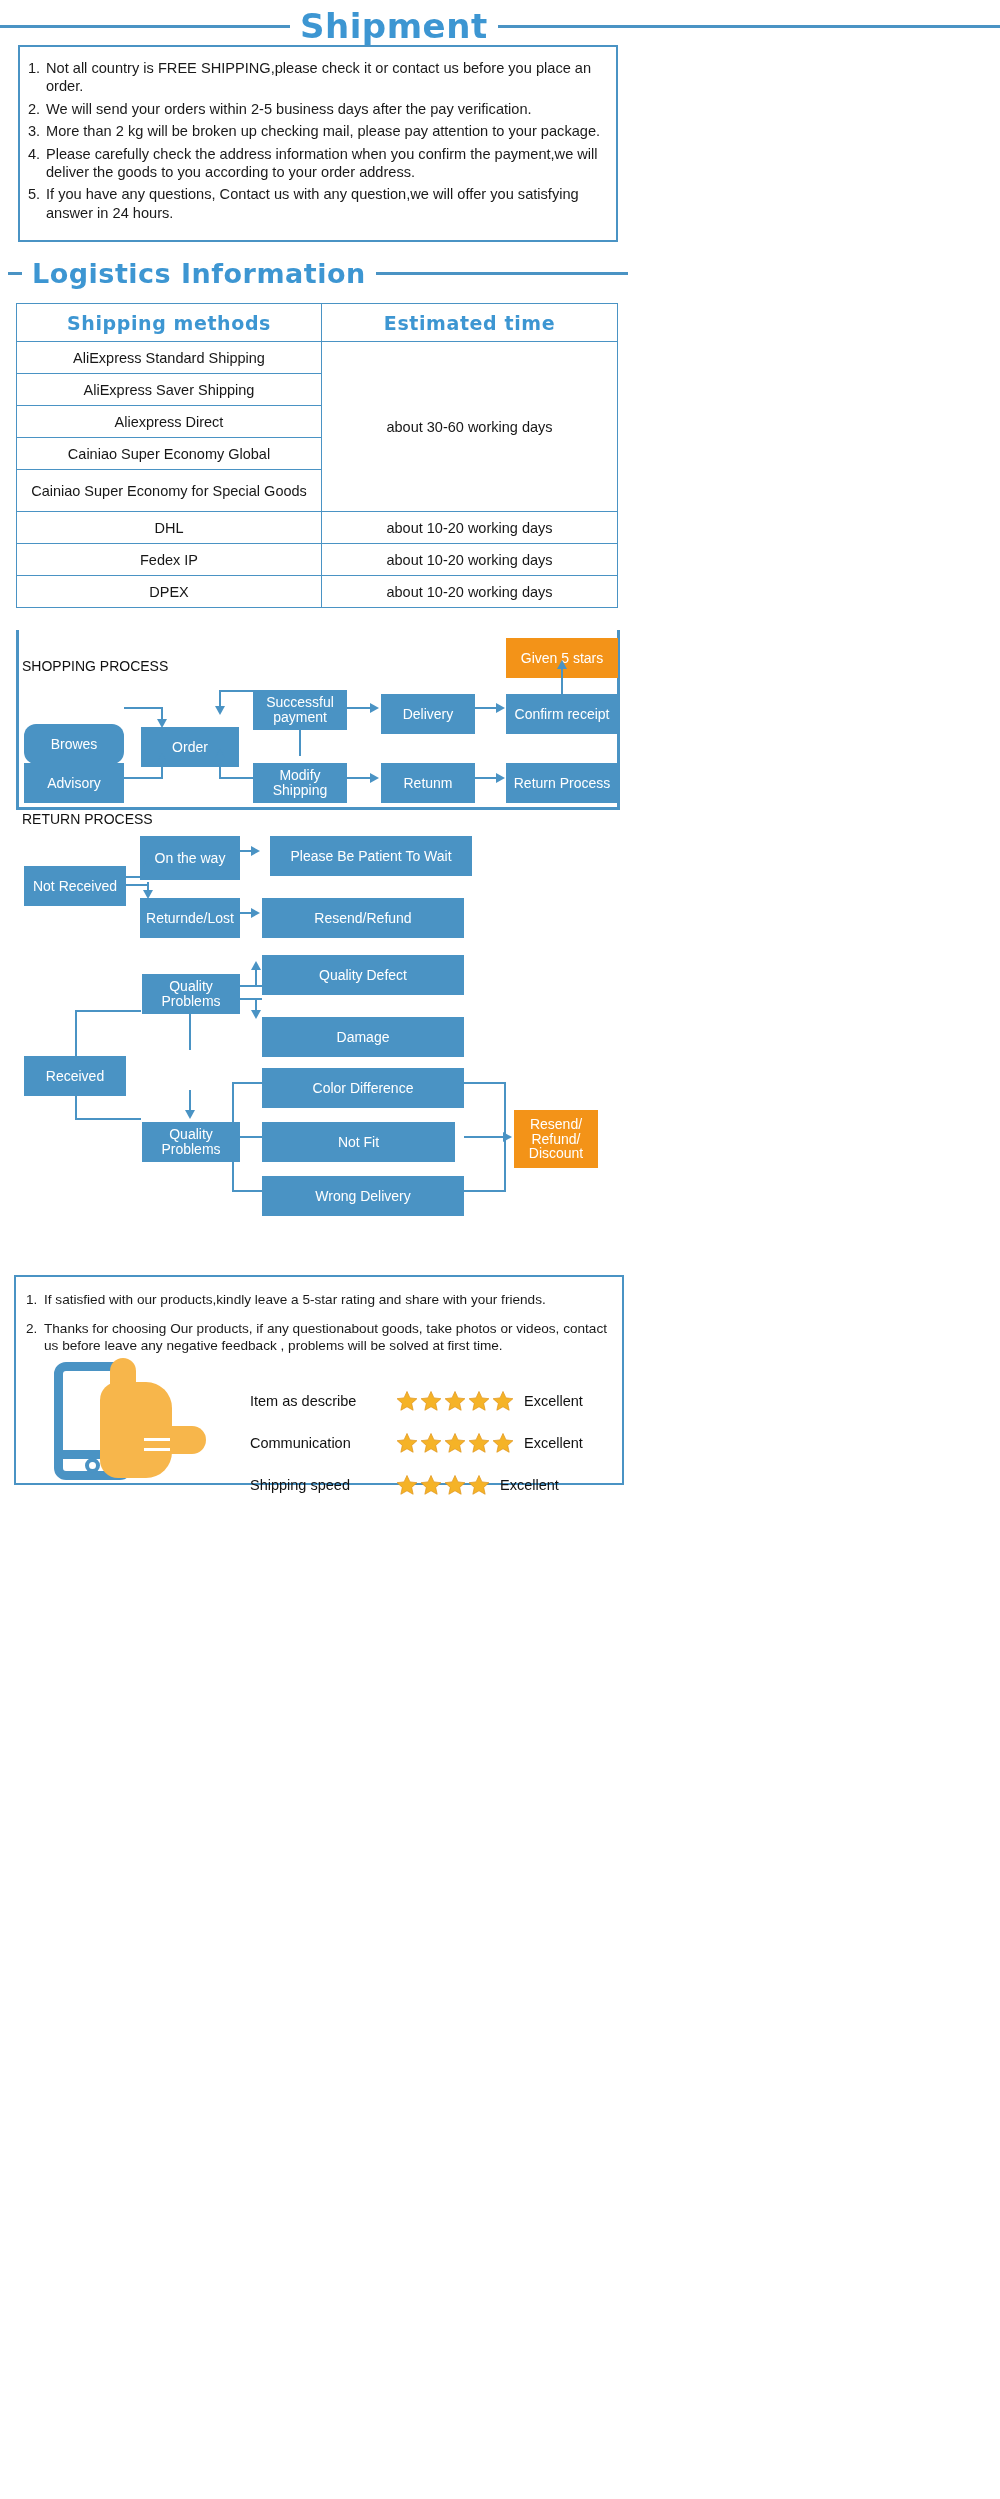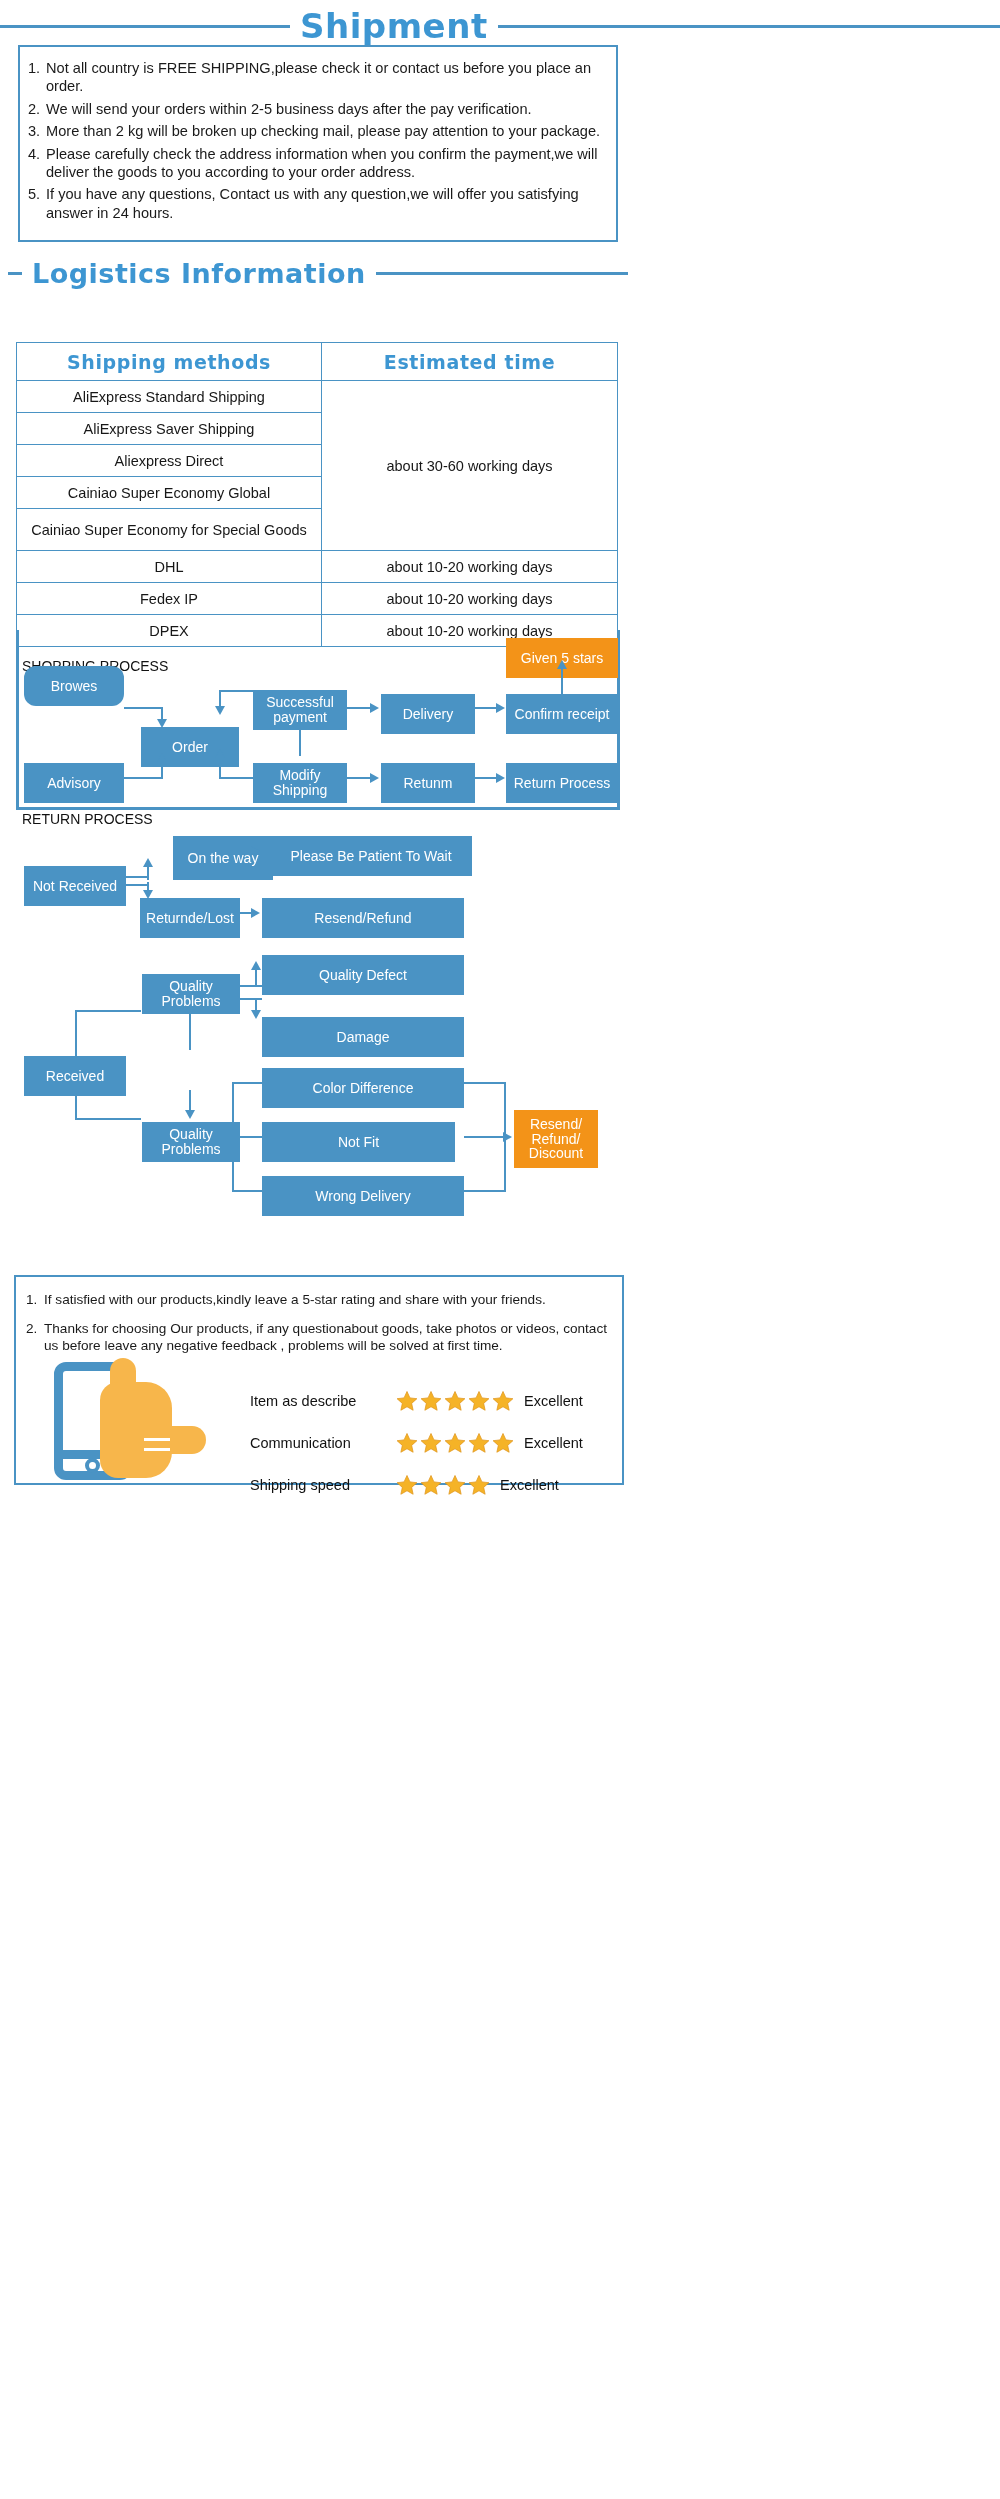--- a/index.html
+++ b/index.html
@@ -46,21 +46,20 @@
   #logistics-head .sec-title { font-size: 27px; font-family: "DejaVu Sans", sans-serif; letter-spacing: .5px; }
   #logistics-head .rule-l { width: 14px; height: 3px; background: #4a93c4; }
   #logistics-head .rule-r { flex: 1; height: 3px; background: #4a93c4; }
 
   
   #logistics-table {
     position: absolute; left: 16px; top: 303px;
     width: 602px;
     border-collapse: collapse;
     table-layout: fixed;
-    margin-top: 39px;
   }
   #logistics-table td, #logistics-table th {
     border: 1.5px solid #4a93c4;
     text-align: center;
     font-size: 14.5px;
     color: #171717;
     font-weight: normal;
     padding: 6px 4px;
   }
   #logistics-table .col-m { width: 305px; }
@@ -228,21 +227,21 @@
       <td>about 10-20  working days</td>
     </tr>
   </tbody>
     </table>
 
   <div id="return-frame"></div>
   <div id="return-frame-r"></div>
 
   <div class="flow-label" style="left:22px; top:658px;">SHOPPING PROCESS</div>
 
-  <div class="fbox" style="left:24px; top:666px; width:100px; height:16px;border-radius:12px;">Browes</div>
+  <div class="fbox" style="left:24px; top:724px; width:100px; height:16px;border-radius:12px;">Browes</div>
   <div class="fbox" style="left:24px; top:763px; width:100px; height:28px;">Advisory</div>
   <div class="fbox" style="left:141px; top:727px; width:98px; height:28px;">Order</div>
   <div class="fbox" style="left:253px; top:690px; width:94px; height:32px;">Successful payment</div>
   <div class="fbox" style="left:253px; top:763px; width:94px; height:28px;">Modify Shipping</div>
   <div class="fbox" style="left:381px; top:694px; width:94px; height:28px;">Delivery</div>
   <div class="fbox" style="left:381px; top:763px; width:94px; height:28px;">Retunm</div>
   <div class="fbox" style="left:506px; top:694px; width:112px; height:28px;">Confirm receipt</div>
   <div class="fbox" style="left:506px; top:763px; width:112px; height:28px;">Return Process</div>
   <div class="fbox orange" style="left:506px; top:638px; width:112px; height:28px;">Given 5 stars</div>
 
@@ -274,21 +273,21 @@
   <div class="arr-r" style="left:496px; top:703px;"></div>
   <div class="hline" style="left:475px; top:777px; width:22px;"></div>
   <div class="arr-r" style="left:496px; top:773px;"></div>
 
   <div class="vline" style="left:561px; top:668px; height:26px;"></div>
   <div class="arr-u" style="left:557px; top:660px;"></div>
 
   <div class="flow-label" style="left:22px; top:811px;">RETURN PROCESS</div>
 
   <div class="fbox" style="left:24px; top:866px; width:102px; height:28px;">Not Received</div>
-  <div class="fbox" style="left:140px; top:836px; width:100px; height:44px;margin-left:33px;">On the way</div>
+  <div class="fbox" style="left:140px; top:836px; width:100px; height:44px;">On the way</div>
   <div class="fbox" style="left:270px; top:836px; width:202px; height:28px;">Please Be Patient To Wait</div>
   <div class="fbox" style="left:140px; top:898px; width:100px; height:28px;">Returnde/Lost</div>
   <div class="fbox" style="left:262px; top:898px; width:202px; height:28px;">Resend/Refund</div>
 
   <div class="hline" style="left:126px; top:876px; width:22px;"></div>
   <div class="hline" style="left:126px; top:884px; width:22px;"></div>
   <div class="vline" style="left:147px; top:866px; height:14px;"></div>
   <div class="arr-u" style="left:143px; top:858px;"></div>
   <div class="vline" style="left:147px; top:882px; height:10px;"></div>
   <div class="arr-d" style="left:143px; top:890px;"></div>

